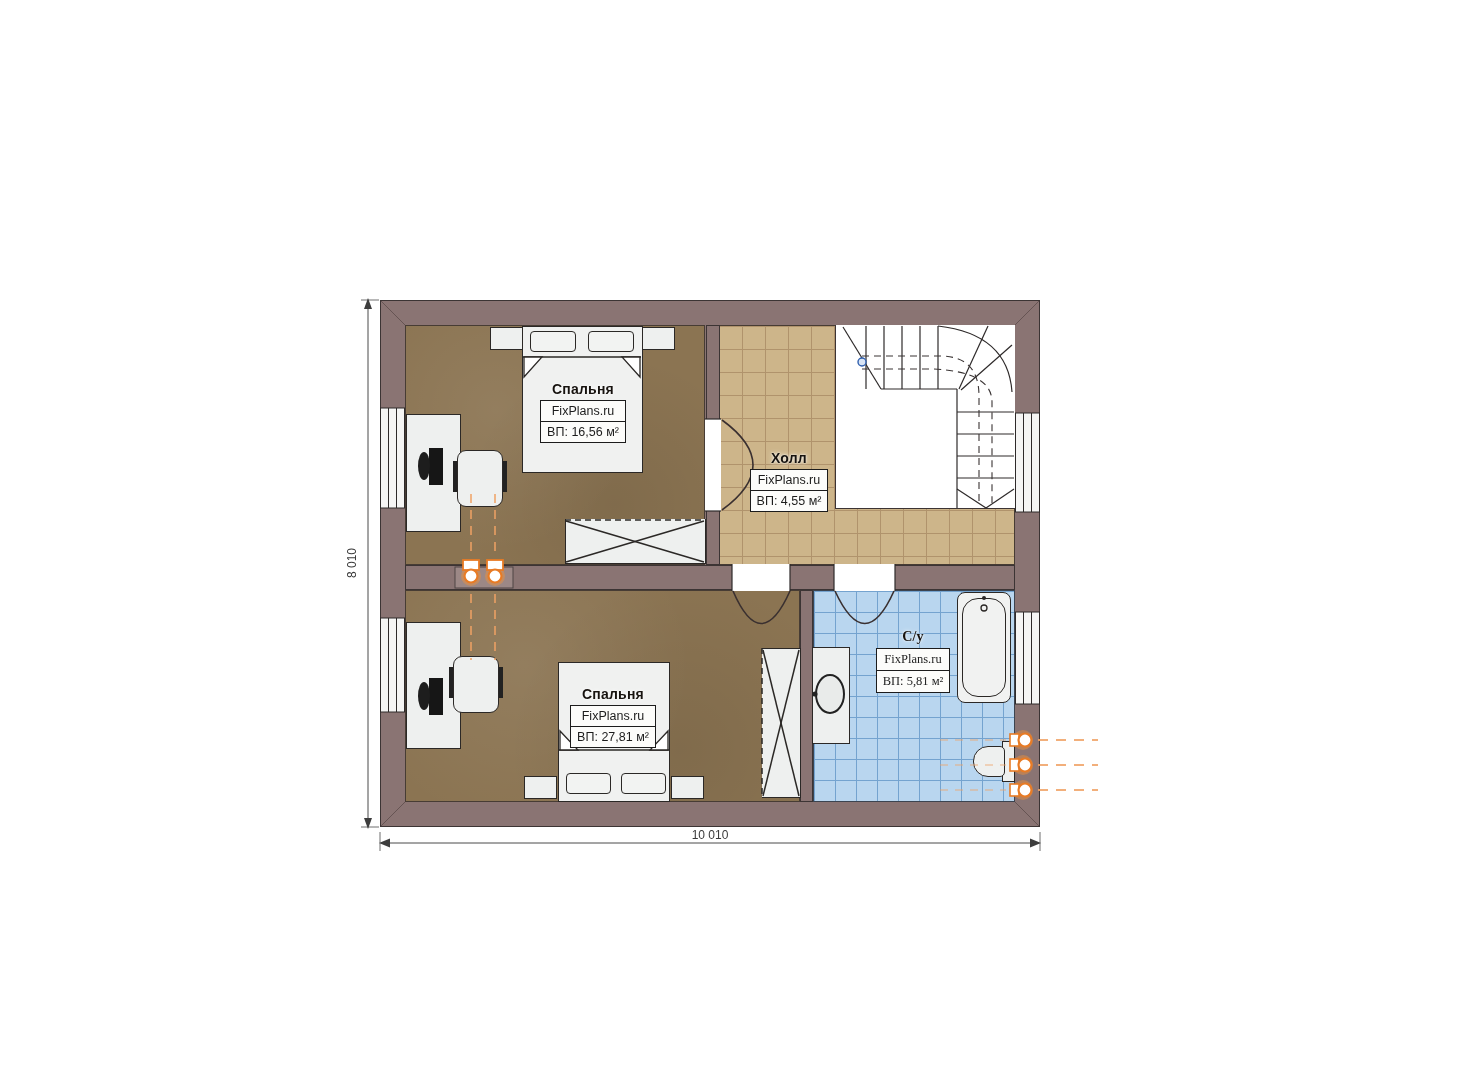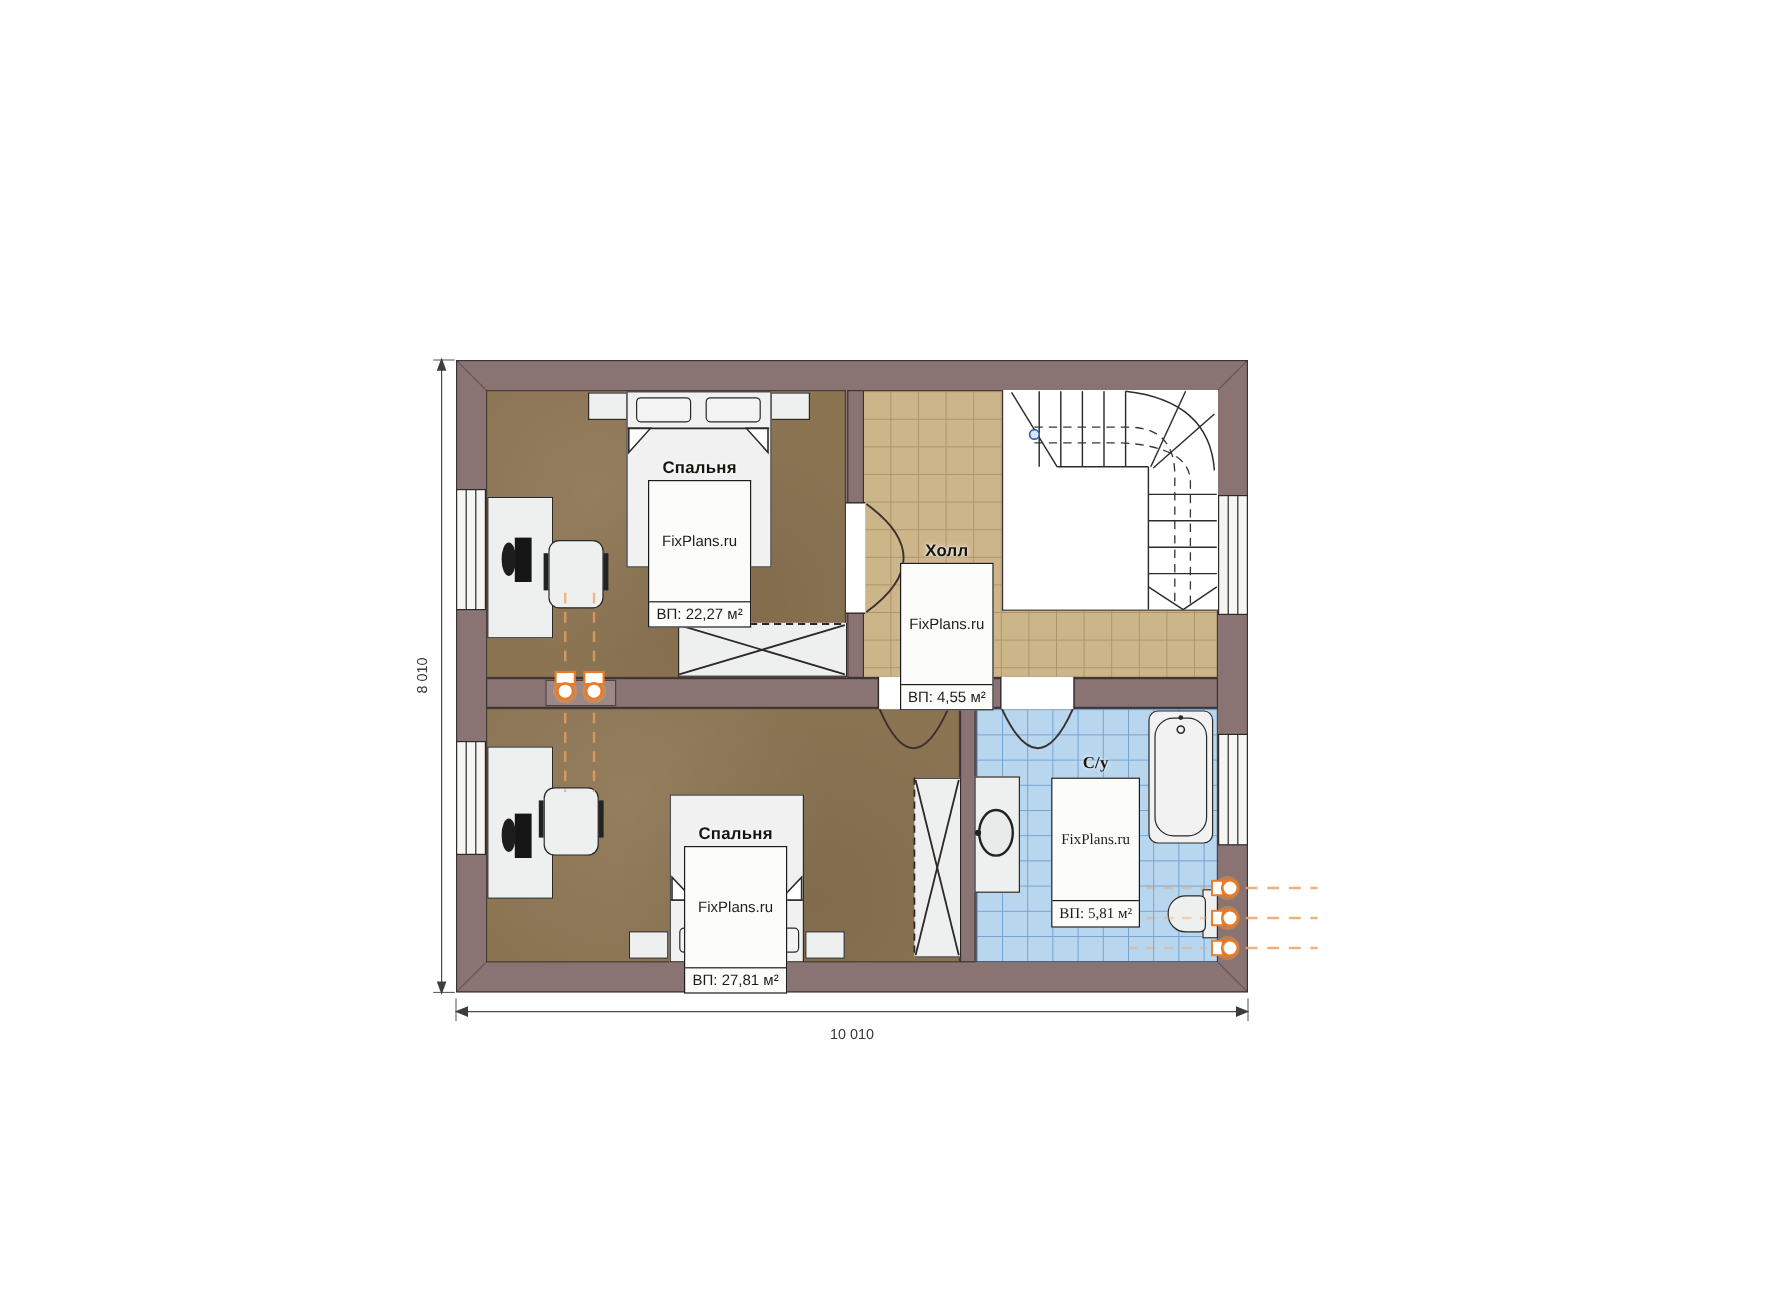--- a/index.html
+++ b/index.html
@@ -26,21 +26,21 @@
   .soft{border-width:1.2px;border-radius:4px;background:#f2f3f2;}
   .dark{background:#161616;border:none;}
   
   #overlay{position:absolute;left:0;top:0;z-index:8;pointer-events:none;}
   
   .room-label{position:absolute;text-align:center;z-index:9;}
   .room-title{font-weight:700;font-size:14px;color:#17130f;letter-spacing:.2px;
     text-shadow:0 0 2px rgba(255,255,255,.95),0 0 5px rgba(255,255,255,.8);}
   .info-box{display:inline-block;margin-top:3px;background:#fcfcfa;border:1.6px solid #1c1c1c;
     font-size:12.5px;color:#1d1d1d;}
-  .info-row{padding:3px 6px;white-space:nowrap;margin-top:40px;}
+  .info-row{padding:3px 6px;white-space:nowrap;}
   .info-row + .info-row{border-top:1.6px solid #1c1c1c;}
   .dim-label{position:absolute;font-size:12px;color:#3a3a3a;z-index:9;white-space:nowrap;}
 </style>
 </head>
 <body>
 
 <div id="canvas">
 
   <div class="abs outer-wall" style="left:380px;top:300px;width:660px;height:527px;"></div>
 
@@ -235,21 +235,21 @@
         <path d="M368,829 L364,818 L372,818 Z"></path>
       <path d="M379,843 L390,838.5 L390,847.5 Z"></path>
         <path d="M1041,843 L1030,838.5 L1030,847.5 Z"></path>
     </g>
   </svg>
 
   <div class="room-label" style="left:533px;top:381px;width:100px;">
     <div class="room-title">Спальня</div>
     <div class="info-box">
       <div class="info-row">FixPlans.ru</div>
-      <div class="info-row">ВП: 22,27 м²</div>
+      <div class="info-row">ВП: 16,56 м²</div>
     </div>
   </div>
 
   <div class="room-label" style="left:743px;top:450px;width:92px;">
     <div class="room-title">Холл</div>
     <div class="info-box">
       <div class="info-row">FixPlans.ru</div>
       <div class="info-row">ВП: 4,55 м²</div>
     </div>
   </div>
@@ -263,16 +263,16 @@
   </div>
 
   <div class="room-label" style="left:869px;top:629px;width:88px;font-family:Liberation Serif, serif;">
     <div class="room-title">С/у</div>
     <div class="info-box">
       <div class="info-row">FixPlans.ru</div>
       <div class="info-row">ВП: 5,81 м²</div>
     </div>
   </div>
 
-  <div class="dim-label" style="left:685px;top:828px;width:50px;text-align:center;margin-top:27px;">10 010</div>
+  <div class="dim-label" style="left:685px;top:828px;width:50px;text-align:center;">10 010</div>
   <div class="dim-label" style="left:337px;top:556px;transform:rotate(-90deg);">8 010</div>
 
 </div>
 
 </body></html>

